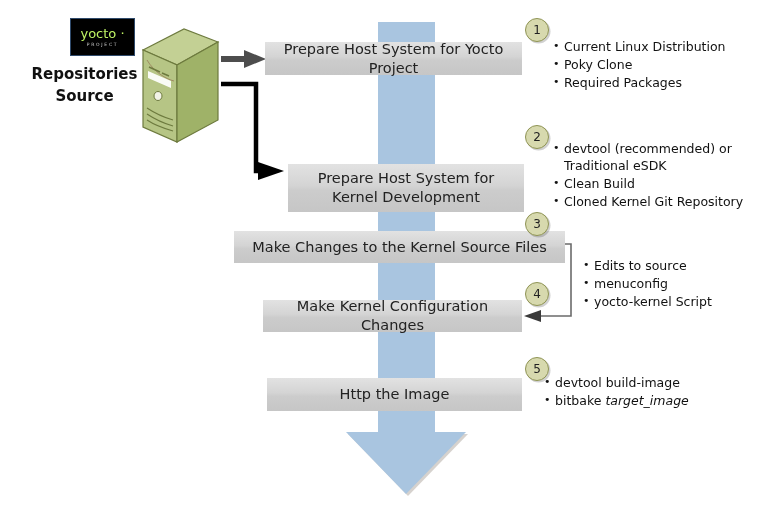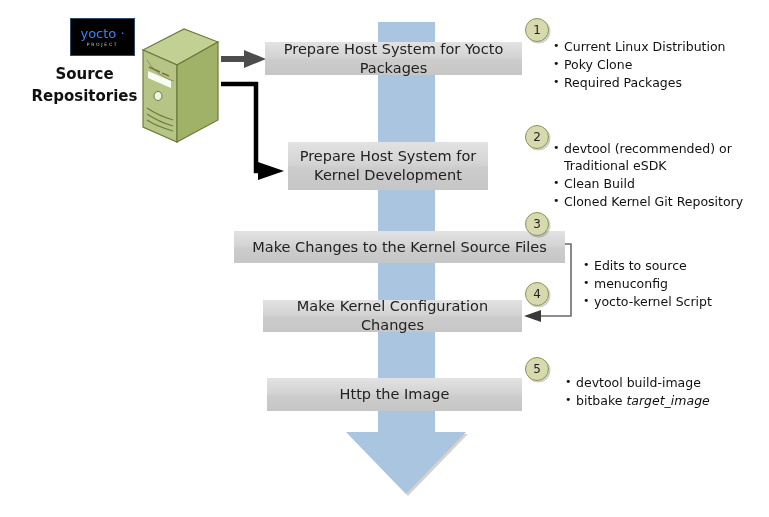--- a/index.html
+++ b/index.html
@@ -37,21 +37,21 @@
   
   #yocto-logo{
     left:70px;top:18px;width:65px;height:38px;
     background:#000000;
     border:1px solid #2f4a6b;
     box-sizing:border-box;
     display:flex;flex-direction:column;
     align-items:center;justify-content:center;
   }
   #yocto-logo .yl-main{
-    color:#3b82f6;font-size:13px;letter-spacing:0px;
+    color:#bef264;font-size:13px;letter-spacing:0px;
     font-family:"DejaVu Sans","Liberation Sans",sans-serif;
     line-height:13px;
   }
   #yocto-logo .yl-sub{
     color:#c9c9c9;font-size:4.5px;letter-spacing:1.7px;
     margin-top:2px;line-height:5px;
   }
 
   
   #src-label{
@@ -72,21 +72,21 @@
     background:linear-gradient(180deg,#e2e2e2 0%,#d4d4d4 45%,#cccccc 55%,#c6c6c6 100%);
     color:#222;
     display:flex;align-items:center;justify-content:center;
     text-align:center;
     font-size:14.5px;
     line-height:19px;
     box-sizing:border-box;
     padding:2px 8px;
   }
   #box1{left:265px;top:42px;width:257px;height:33px;}
-  #box2{left:288px;top:142px;width:200px;height:48px;}
+  #box2{left:288px;top:164px;width:236px;height:48px;}
   #box3{left:234px;top:231px;width:331px;height:32px;}
   #box4{left:263px;top:300px;width:259px;height:32px;}
   #box5{left:267px;top:378px;width:255px;height:33px;}
 
   
   .step-circle{
     width:24px;height:24px;border-radius:50%;
     background:#d7d9ae;
     border:1.6px solid #8f9455;
     box-sizing:border-box;
@@ -108,42 +108,42 @@
   .blist li{
     position:relative;padding-left:11px;margin:0 0 1px 0;
   }
   .blist li:before{
     content:"\2022";position:absolute;left:0;top:-1px;font-size:11px;color:#111;
   }
   .ital{font-style:italic;}
   #bul1{left:553px;top:38px;width:210px;}
   #bul2{left:553px;top:140px;width:205px;}
   #bul34{left:583px;top:257px;width:160px;}
-  #bul5{left:565px;top:374px;width:200px;}
+  #bul5{left:544px;top:374px;width:200px;}
 
   
   #connectors{left:0;top:0;width:769px;height:517px;pointer-events:none;}
 </style>
 </head>
 <body>
 
 <div id="stage">
 
   <div class="abs" id="blue-head-shadow"></div>
   <div class="abs" id="blue-spine"></div>
   <div class="abs" id="blue-head"></div>
 
   <div class="abs" id="yocto-logo">
     <span class="yl-main">yocto ·</span>
     <span class="yl-sub">PROJECT</span>
   </div>
 
   <div class="abs" id="src-label">
+    <div>Repositories</div>
     <div>Source</div>
-    <div>Repositories</div>
   </div>
 
   <div class="abs" id="server">
     <svg width="85" height="115" viewBox="0 0 85 115" xmlns="http://www.w3.org/2000/svg">
 
       <polygon points="5,22 46,1 80,14 39,37" fill="#c3d094" stroke="#6d7a3e" stroke-width="1.2"></polygon>
 
       <polygon points="5,22 39,37 39,114 5,99" fill="#b6c585" stroke="#6d7a3e" stroke-width="1.2"></polygon>
 
       <polygon points="39,37 80,14 80,92 39,114" fill="#9fb268" stroke="#6d7a3e" stroke-width="1.2"></polygon>
@@ -174,21 +174,21 @@
       <polygon points="258,162 284,171 258,180" fill="#000000"></polygon>
     </g>
 
     <g>
       <path d="M540,244 L571,244 L571,316 L540,316" fill="none" stroke="#6b6b6b" stroke-width="1.6"></path>
       <polygon points="541,238 524,244 541,250" fill="#3a3a3a"></polygon>
       <polygon points="541,310 524,316 541,322" fill="#3a3a3a"></polygon>
     </g>
   </svg>
 
-  <div class="abs pbox" id="box1">Prepare Host System for Yocto Packages</div>
+  <div class="abs pbox" id="box1">Prepare Host System for Yocto Project</div>
   <div class="abs pbox" id="box2">Prepare Host System for Kernel Development</div>
   <div class="abs pbox" id="box3">Make Changes to the Kernel Source Files</div>
   <div class="abs pbox" id="box4">Make Kernel Configuration Changes</div>
   <div class="abs pbox" id="box5">Http the Image</div>
 
   <div class="abs step-circle" id="circle1">1</div>
   <div class="abs step-circle" id="circle2">2</div>
   <div class="abs step-circle" id="circle3">3</div>
   <div class="abs step-circle" id="circle4">4</div>
   <div class="abs step-circle" id="circle5">5</div>

